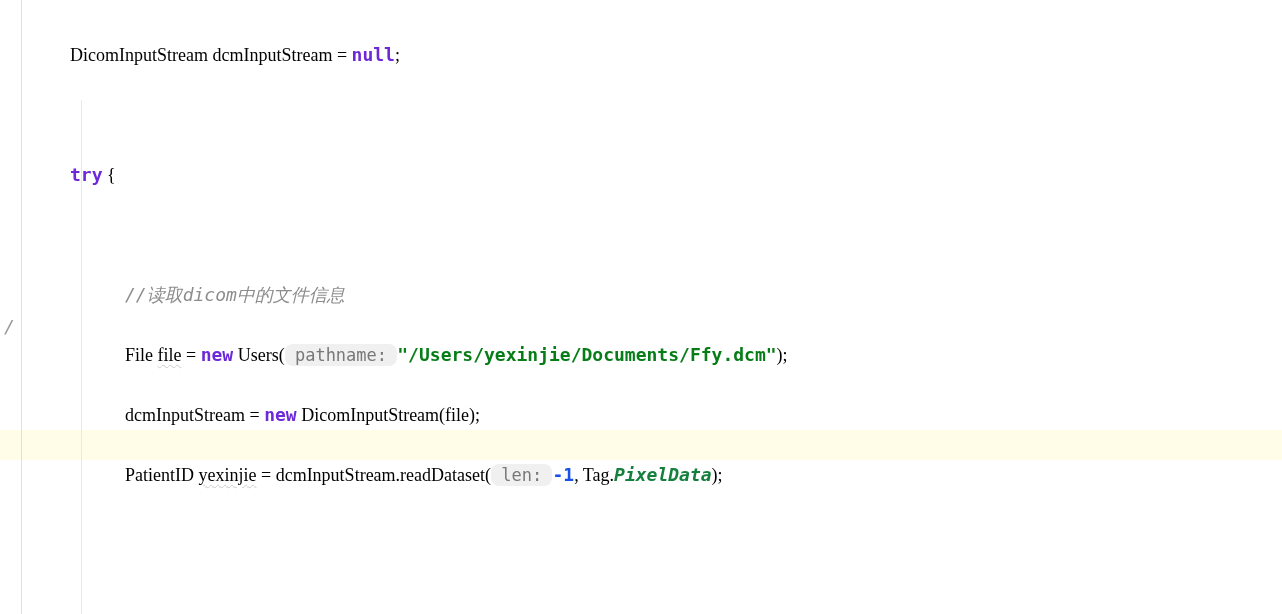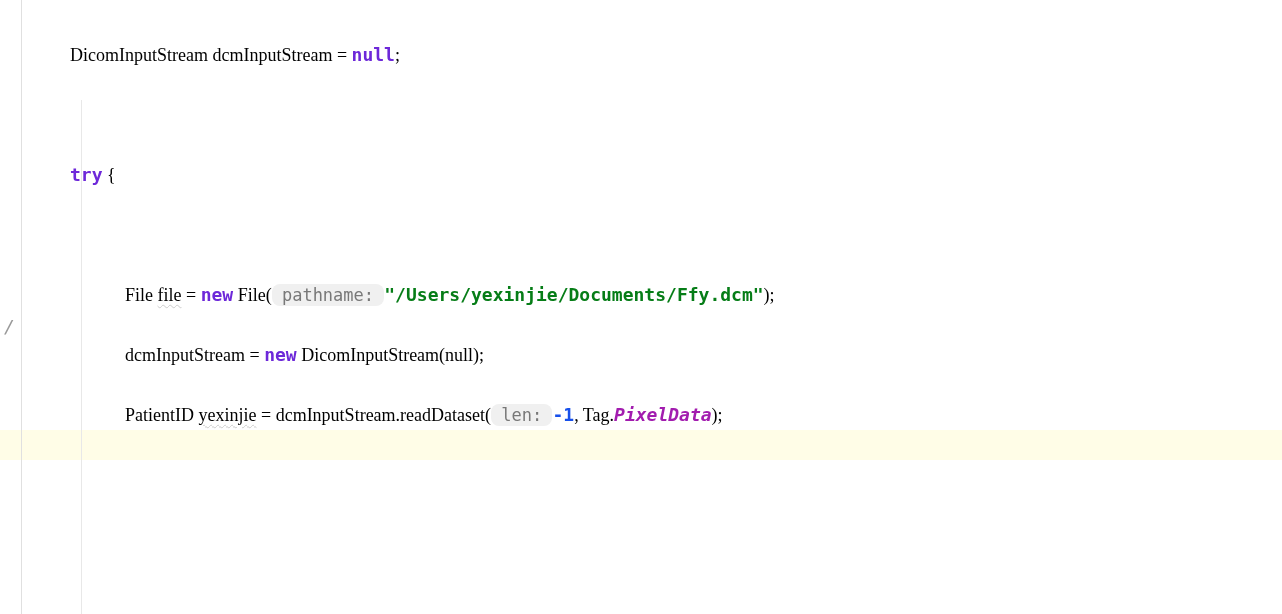--- a/index.html
+++ b/index.html
@@ -46,21 +46,21 @@
       background: #fffde7;
       position: absolute;
       left: 0;
       right: 0;
       height: 30px;
       z-index: -1;
     }
     .indent1 { padding-left: 55px; }
     .kw { color: #6d28d9; font-weight: bold; }
     .str { color: #067d17; font-weight: bold; }
-    .field { color: #a21caf; font-style: italic; font-weight: bold; }
+    .field { color: #15803d; font-style: italic; font-weight: bold; }
     .num { color: #1750eb; font-weight: bold; }
     .comment { color: #8c8c8c; font-style: italic; }
     .param-hint { 
       background: #f0f0f0; 
       color: #787878; 
       border-radius: 8px; 
       padding: 1px 0;
       font-size: 17px;
       font-weight: normal;
     }
@@ -87,22 +87,23 @@
 
 <div class="vert-guide" style="left:81px;"></div>
 
 <div class="highlight-line" style="top:430px;"></div>
 
 <div class="code-area">
 <div class="line"><span class="ident">DicomInputStream dcmInputStream = </span><span class="kw">null</span><span class="ident">;</span></div>
 <div class="line"></div>
 <div class="line"><span class="kw">try</span><span class="ident"> {</span></div>
 <div class="line"></div>
-<div class="line indent1"><span class="ident">File </span><span class="ident wavy">file</span><span class="ident"> = </span><span class="kw">new</span><span class="ident"> File(</span><span class="param-hint"> pathname: </span><span class="str">"/Users/yexinjie/Documents/Ffy.dcm"</span><span class="ident">);</span></div>
-<div class="line indent1"><span class="ident">dcmInputStream = </span><span class="kw">new</span><span class="ident"> DicomInputStream(null);</span></div>
+<div class="line indent1"><span class="comment">//读取dicom中的文件信息</span></div>
+<div class="line indent1"><span class="ident">File </span><span class="ident wavy">file</span><span class="ident"> = </span><span class="kw">new</span><span class="ident"> Users(</span><span class="param-hint"> pathname: </span><span class="str">"/Users/yexinjie/Documents/Ffy.dcm"</span><span class="ident">);</span></div>
+<div class="line indent1"><span class="ident">dcmInputStream = </span><span class="kw">new</span><span class="ident"> DicomInputStream(file);</span></div>
 <div class="line indent1"><span class="ident">PatientID </span><span class="ident wavy">yexinjie</span><span class="ident"> = dcmInputStream.readDataset(</span><span class="param-hint"> len: </span><span class="num">-1</span><span class="ident">, Tag.</span><span class="field">PixelData</span><span class="ident">);</span></div>
 <div class="line"></div>
 
 
 
 
 
 
 
 

